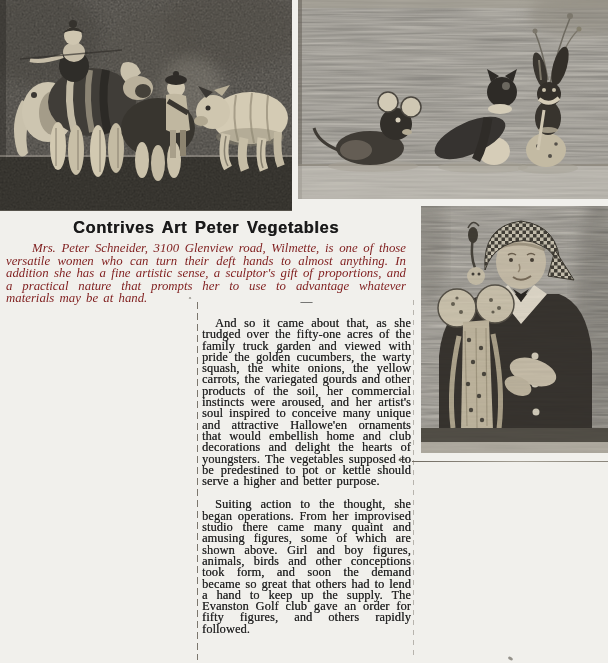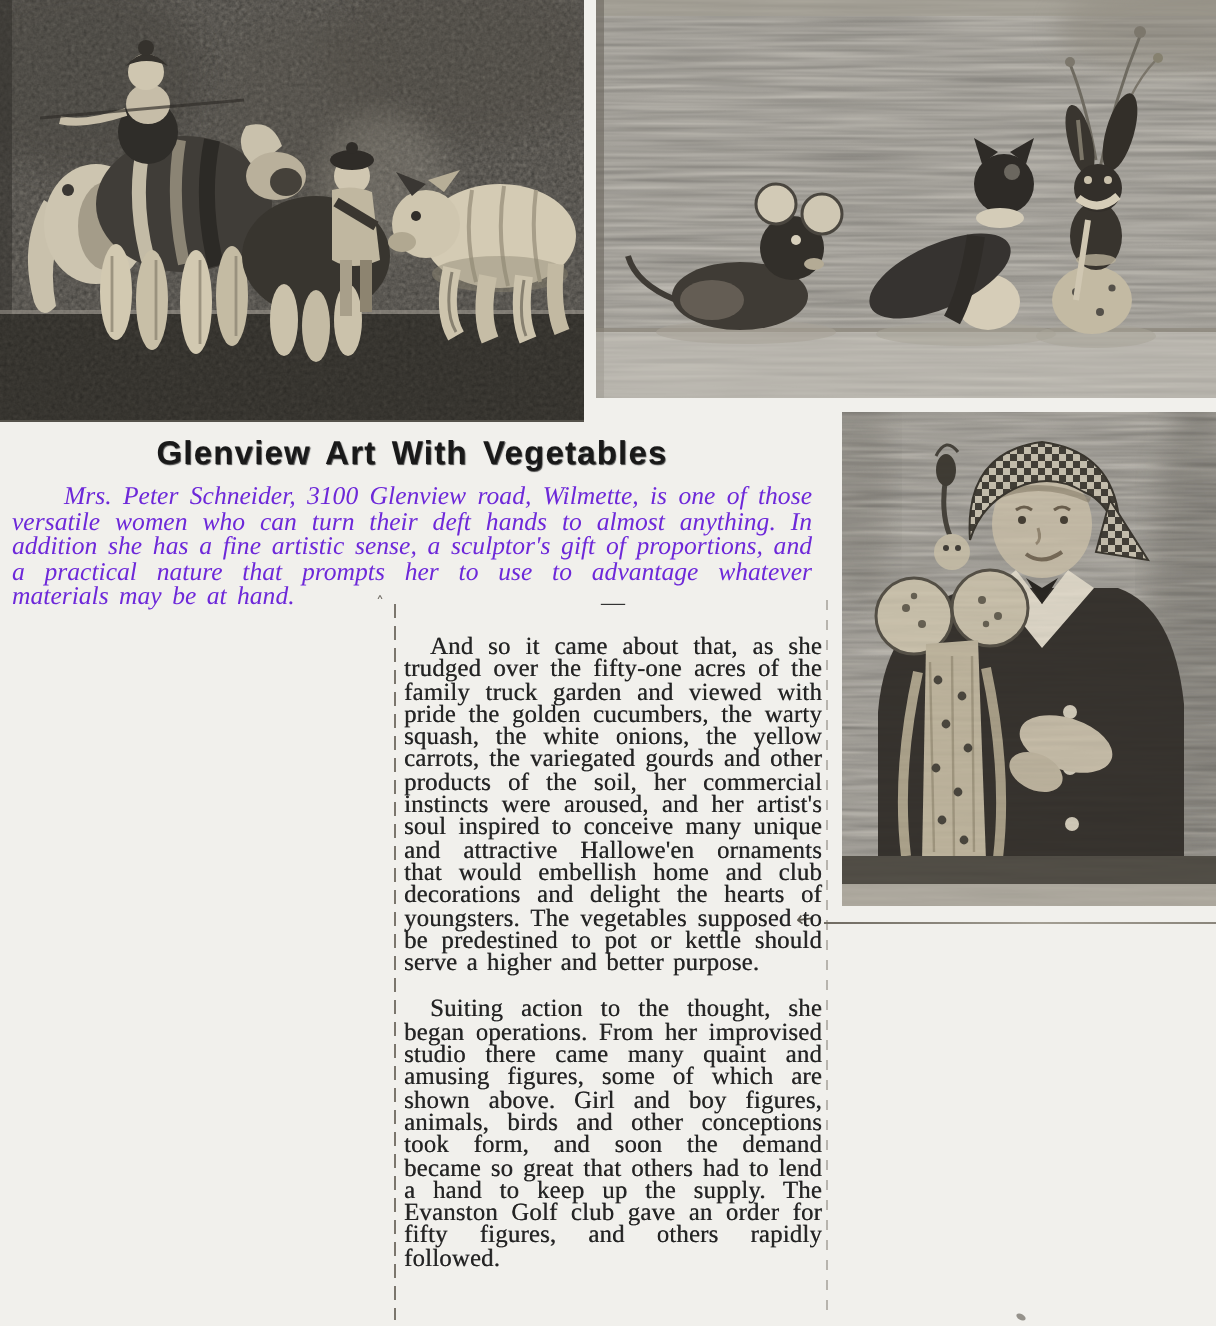--- a/index.html
+++ b/index.html
@@ -15,21 +15,21 @@
   #photo-portrait{left:421px;top:206px;width:187px;height:247px;}
 
   .headline-wrap{position:absolute;left:6px;top:218px;width:400px;}
   .headline{
     margin:0;font-family:"Liberation Sans",sans-serif;font-weight:800;
     font-size:16.5px;line-height:18px;letter-spacing:.6px;word-spacing:2.5px;
     text-align:center;color:#191919;text-shadow:.4px .4px .5px #4a4a4a;
   }
   .intro{
     margin:6px 0 0 0;font-style:italic;font-size:12.8px;line-height:12.5px;
-    text-align:justify;text-indent:26px;word-spacing:2px;color:#6d28d9;
+    text-align:justify;text-indent:26px;word-spacing:2px;color:#7f1d1d;
   }
 
   .column{position:absolute;left:202px;top:297px;width:209px;}
   .col-dash{text-align:center;font-size:12px;line-height:9px;margin:0 0 4px 0;color:#333;}
   .column p{
     margin:12px 0 4px 0;font-size:12.4px;line-height:11.3px;text-align:justify;
     text-indent:13px;word-spacing:1.4px;letter-spacing:.1px;color:#242424;
     text-shadow:.2px .2px .3px #555;
   }
 
@@ -199,21 +199,21 @@
         <line x1="246" y1="110" x2="240" y2="150" stroke="#d0c7b2" stroke-width="3"></line>
         <circle cx="251" cy="94" r="12" fill="#332f2a"></circle>
         <path d="M241,99 Q251,107 261,98" stroke="#d6cdb8" stroke-width="4" fill="none"></path>
         <circle cx="246" cy="90" r="2" fill="#c9c0ab"></circle>
         <circle cx="256" cy="90" r="2" fill="#c9c0ab"></circle>
       </g>
     </svg>
   </div>
 
   <div class="headline-wrap">
-    <h1 class="headline">Glenview Art With Vegetables</h1>
+    <h1 class="headline">Contrives Art Peter Vegetables</h1>
     <p class="intro">Mrs. Peter Schneider, 3100 Glenview road, Wilmette, is one of those versatile women who can turn their deft hands to almost anything. In addition she has a fine artistic sense, a sculptor's gift of proportions, and a practical nature that prompts her to use to advantage whatever materials may be at hand.</p>
   </div>
 
   <div class="photo" id="photo-portrait">
     <svg width="187" height="247" viewBox="0 0 187 247">
       <defs>
         <filter id="nzP" x="0" y="0" width="100%" height="100%">
           <feTurbulence type="fractalNoise" baseFrequency="0.018 0.4" numOctaves="2" seed="4"></feTurbulence>
           <feColorMatrix type="matrix" values="0 0 0 0 0  0 0 0 0 0  0 0 0 0 0  .28 .28 .28 0 0"></feColorMatrix>
         </filter>

